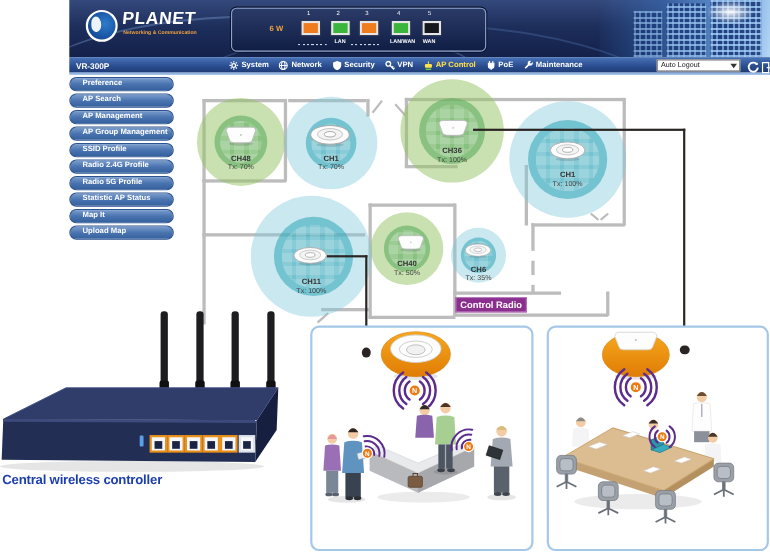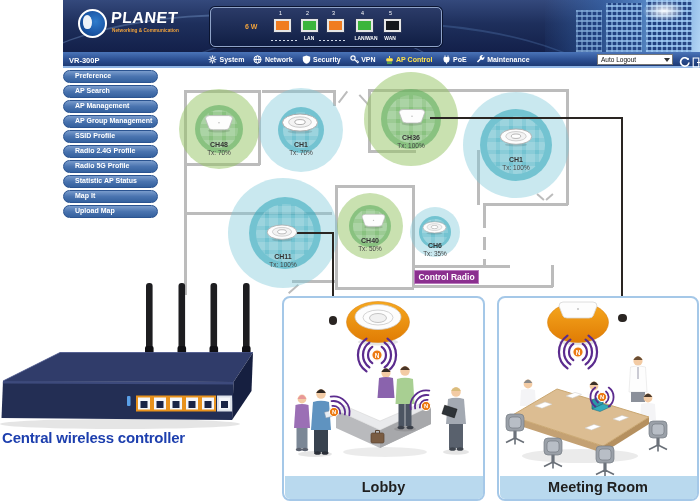--- a/index.html
+++ b/index.html
@@ -49,21 +49,21 @@
   .lbl .ch{font-size:7px;font-weight:bold;line-height:8px;}
   .lbl .tx{font-size:6.8px;line-height:8px;color:#444;transform:scale(.95);}
   .badge{position:absolute;left:414px;top:270px;width:65px;height:13.5px;background:#8b2f8f;border:1px solid #b878bc;color:#fff;font-size:8.5px;font-weight:bold;text-align:center;line-height:12px;z-index:6;box-sizing:border-box;}
   .cline{position:absolute;background:#2a2522;z-index:4;}
   .cdot{position:absolute;width:8.6px;height:8.6px;border-radius:50%;background:#2a2522;z-index:7;}
   
   .panel{position:absolute;top:296px;height:205px;border:2.5px solid #a5c8e8;border-radius:8px;background:#fff;box-sizing:border-box;z-index:5;}
   .pband{position:absolute;top:476px;height:22.5px;background:#b9d9ee;z-index:6;text-align:center;font-size:14.5px;font-weight:bold;color:#1f1f1f;line-height:22px;border-radius:0 0 5px 5px;}
   .scene{position:absolute;z-index:6;}
   
-  .caption{position:absolute;left:2px;top:429px;font-size:15px;font-weight:bold;color:#1d3fae;letter-spacing:-.2px;z-index:5;}
+  .caption{position:absolute;left:2px;top:429px;font-size:12px;font-weight:bold;color:#1d3fae;letter-spacing:-.2px;z-index:5;}
 </style>
 </head>
 <body>
 
 <div id="page">
 
   <div id="banner">
     <div class="sw1"></div>
     <div class="sw2"></div>
     <div id="city">
@@ -305,21 +305,20 @@
       <div class="tx">Tx: 50%</div>
     </div>
   <div class="lbl" style="left:403px;top:242px;">
       <div class="ch">CH6</div>
       <div class="tx">Tx: 35%</div>
     </div>
 
   <div class="badge">Control Radio</div>
 
   <div class="panel" style="left:282px;width:203px;"></div>
-  <div class="pband" style="left:284.5px;width:198px;">Lobby</div>
   <svg class="scene" style="left:284px;top:298px;" width="199" height="178" viewBox="284 298 199 178">
     <defs>
       <linearGradient id="og" x1="0" y1="0" x2="0" y2="1">
           <stop offset="0" stop-color="#f6a81f"></stop>
           <stop offset="1" stop-color="#e07c04"></stop>
         </linearGradient>
     </defs>
 
     <ellipse cx="378" cy="342" rx="20" ry="3.5" fill="rgba(0,0,0,.10)"></ellipse>
     <ellipse cx="378" cy="322" rx="31.5" ry="20.5" fill="url(#og)" stroke="#d57a08" stroke-width=".5"></ellipse>
@@ -406,21 +405,20 @@
     <circle cx="426" cy="406" r="4.6" fill="#ec7a12" stroke="#fff" stroke-width="1"></circle>
     <text x="426" y="408.3" font-size="5.8" font-weight="bold" fill="#fff" text-anchor="middle">N</text>
 
     <g>
       <rect x="371" y="433" width="13" height="10" rx="1.5" fill="#7a5c42" stroke="#5a4430" stroke-width=".7"></rect>
       <path d="M375.5 433 v-2.5 h4 v2.5" fill="none" stroke="#5a4430" stroke-width="1"></path>
     </g>
   </svg>
 
   <div class="panel" style="left:497px;width:202px;"></div>
-  <div class="pband" style="left:499.5px;width:197px;">Meeting Room</div>
   <svg class="scene" style="left:499px;top:298px;" width="198" height="178" viewBox="499 298 198 178">
 
     <ellipse cx="578" cy="342" rx="19" ry="3.2" fill="rgba(0,0,0,.10)"></ellipse>
     <ellipse cx="578" cy="322.5" rx="30.5" ry="20" fill="url(#og2)" stroke="#d57a08" stroke-width=".5"></ellipse>
     <defs>
         <linearGradient id="og2" x1="0" y1="0" x2="0" y2="1">
           <stop offset="0" stop-color="#f6a81f"></stop>
           <stop offset="1" stop-color="#e07c04"></stop>
         </linearGradient>
       </defs>

